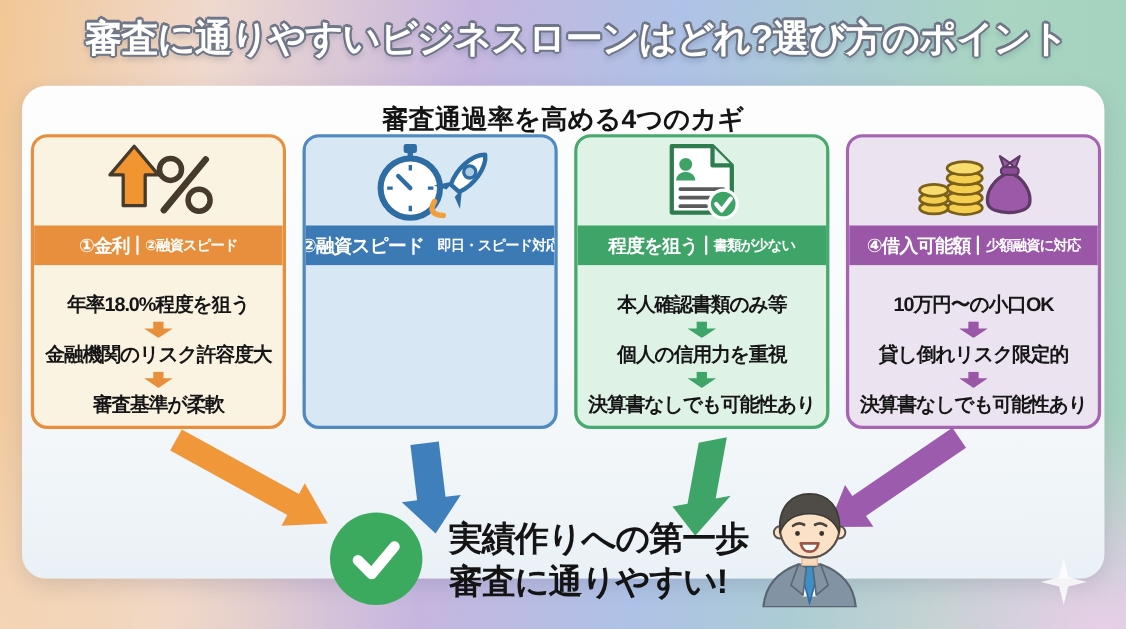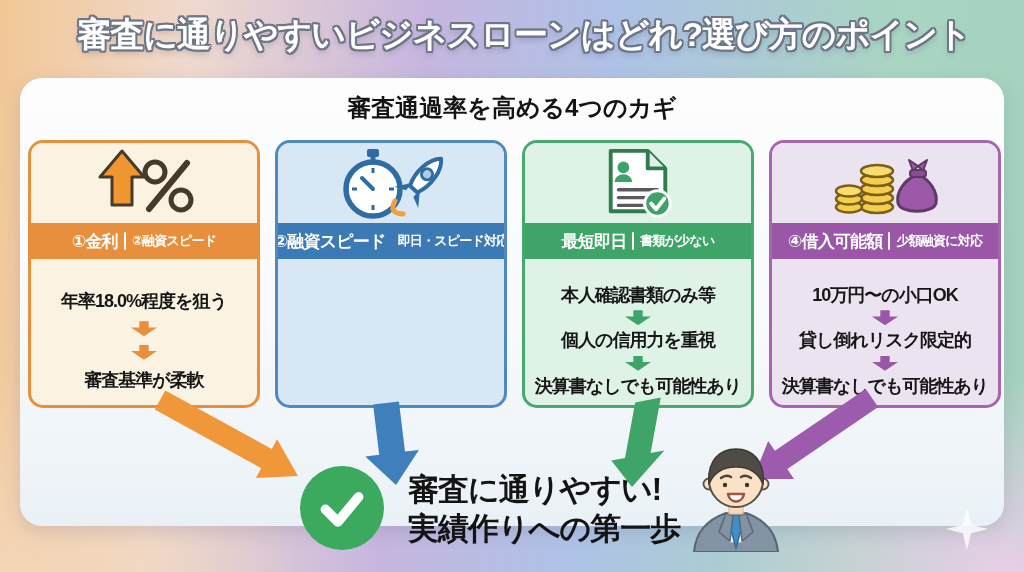--- a/index.html
+++ b/index.html
@@ -27,21 +27,21 @@
     position:absolute; left:20px; top:78px; width:984px; height:448px;
     border-radius:22px;
     background:linear-gradient(180deg,#FDFDFD 0%,#F8FAFC 55%,#EAF1F6 100%);
     box-shadow:0 6px 18px rgba(90,90,120,.18);
   }
   .card-title {
     position:absolute; top:14px; left:0; width:100%;
     text-align:center; font-size:24px; font-weight:800; color:#141414; letter-spacing:0;
   }
   
-  .cols { position:absolute; left:8px; top:62px; display:flex; gap:15px; }
+  .cols { position:absolute; left:8px; top:44px; display:flex; gap:15px; }
   .col {
     width:232px; height:268px; border:3px solid var(--border);
     border-radius:15px; overflow:hidden; display:flex; flex-direction:column;
     background:var(--light);
   }
   .col-icon { height:80px; display:flex; align-items:center; justify-content:center; background:var(--light); }
   .col-band {
     height:36px; flex:0 0 36px; background:var(--main);
     display:flex; align-items:center; justify-content:center; gap:6px;
     color:#fff; font-weight:800; letter-spacing:-0.8px; white-space:nowrap;
@@ -100,20 +100,21 @@
         </svg>
       </div>
       <div class="col-band">
         <span class="band-main">①金利</span>
         <span class="band-div"></span>
         <span class="band-sub">②融資スピード</span>
       </div>
       <div class="col-body">
         <div class="col-item">年率18.0%程度を狙う</div>
         <div class="mini-arrow"></div>
+        <div class="col-item">金融機関のリスク許容度大</div>
         <div class="mini-arrow"></div>
         <div class="col-item">審査基準が柔軟</div>
       </div>
     </div>
 
     <div class="col c1">
       <div class="col-icon">
         <svg width="116" height="76" viewBox="0 0 116 76">
           <rect x="34" y="4" width="12" height="8" rx="2" fill="#2E6DA4"></rect>
           <line x1="40" y1="12" x2="40" y2="18" stroke="#2E6DA4" stroke-width="5"></line>
@@ -147,21 +148,21 @@
           <circle cx="31" cy="23" r="6" fill="#3EA367"></circle>
           <path d="M22,38 a9,8 0 0 1 18,0 Z" fill="#3EA367"></path>
           <line x1="26" y1="46" x2="66" y2="46" stroke="#5A5A5A" stroke-width="3.5" stroke-linecap="round"></line>
           <line x1="26" y1="54" x2="66" y2="54" stroke="#5A5A5A" stroke-width="3.5" stroke-linecap="round"></line>
           <line x1="26" y1="62" x2="50" y2="62" stroke="#5A5A5A" stroke-width="3.5" stroke-linecap="round"></line>
           <circle cx="66" cy="60" r="13" fill="#3EA367" stroke="#FFFFFF" stroke-width="3"></circle>
           <path d="M59.5,60 L64.5,66 L73,55" stroke="#FFFFFF" stroke-width="4" fill="none" stroke-linecap="round" stroke-linejoin="round"></path>
         </svg>
       </div>
       <div class="col-band">
-        <span class="band-main">最短即日</span>
+        <span class="band-main">程度を狙う</span>
         <span class="band-div"></span>
         <span class="band-sub">書類が少ない</span>
       </div>
       <div class="col-body">
         <div class="col-item">本人確認書類のみ等</div>
         <div class="mini-arrow"></div>
         <div class="col-item">個人の信用力を重視</div>
         <div class="mini-arrow"></div>
         <div class="col-item">決算書なしでも可能性あり</div>
       </div>
@@ -207,22 +208,22 @@
     <polygon fill="#3FA468" points="615.2,324.4 605.0,379.9 591.3,382.4 612,409 644.3,372.6 630.6,375.1 640.8,319.6"></polygon>
     <polygon fill="#9D5BAE" points="845.8,310.9 754.9,372.8 748.2,362.9 733,401 774.0,400.9 767.3,391.0 858.2,329.1"></polygon>
   </svg>
 
   <div class="check-circle">
     <svg width="58" height="58" viewBox="0 0 84 84">
       <path d="M18,44 L36,62 L66,26" stroke="#FFFFFF" stroke-width="14" fill="none" stroke-linecap="round" stroke-linejoin="round"></path>
     </svg>
   </div>
   <div class="conclusion">
+    <div>実績作りへの第一歩</div>
     <div>審査に通りやすい!</div>
-    <div>実績作りへの第一歩</div>
   </div>
 
   <svg class="man" width="100" height="110" viewBox="0 0 100 110">
     <path d="M8,110 C10,86 26,76 40,71 L60,71 C74,76 90,86 92,110 Z" fill="#8293A3" stroke="#5B6672" stroke-width="2" stroke-linejoin="round"></path>
     <path d="M40,71 L60,71 L56,100 L44,100 Z" fill="#FFFFFF" stroke="#C9CFD6" stroke-width="1"></path>
     <polygon points="46.5,73 53.5,73 55,88 50,106 45,88" fill="#3E8FC8" stroke="#2E6DA4" stroke-width="1.5"></polygon>
     <path d="M40,71 L33,90 L44,99 L47,74 Z" fill="#8293A3" stroke="#5B6672" stroke-width="1.5" stroke-linejoin="round"></path>
     <path d="M60,71 L67,90 L56,99 L53,74 Z" fill="#8293A3" stroke="#5B6672" stroke-width="1.5" stroke-linejoin="round"></path>
     <rect x="43" y="58" width="14" height="14" fill="#F7D9BC" stroke="#D9B48E" stroke-width="1"></rect>
     <circle cx="23" cy="42" r="5.5" fill="#FBE2C6" stroke="#56504A" stroke-width="1.8"></circle>

